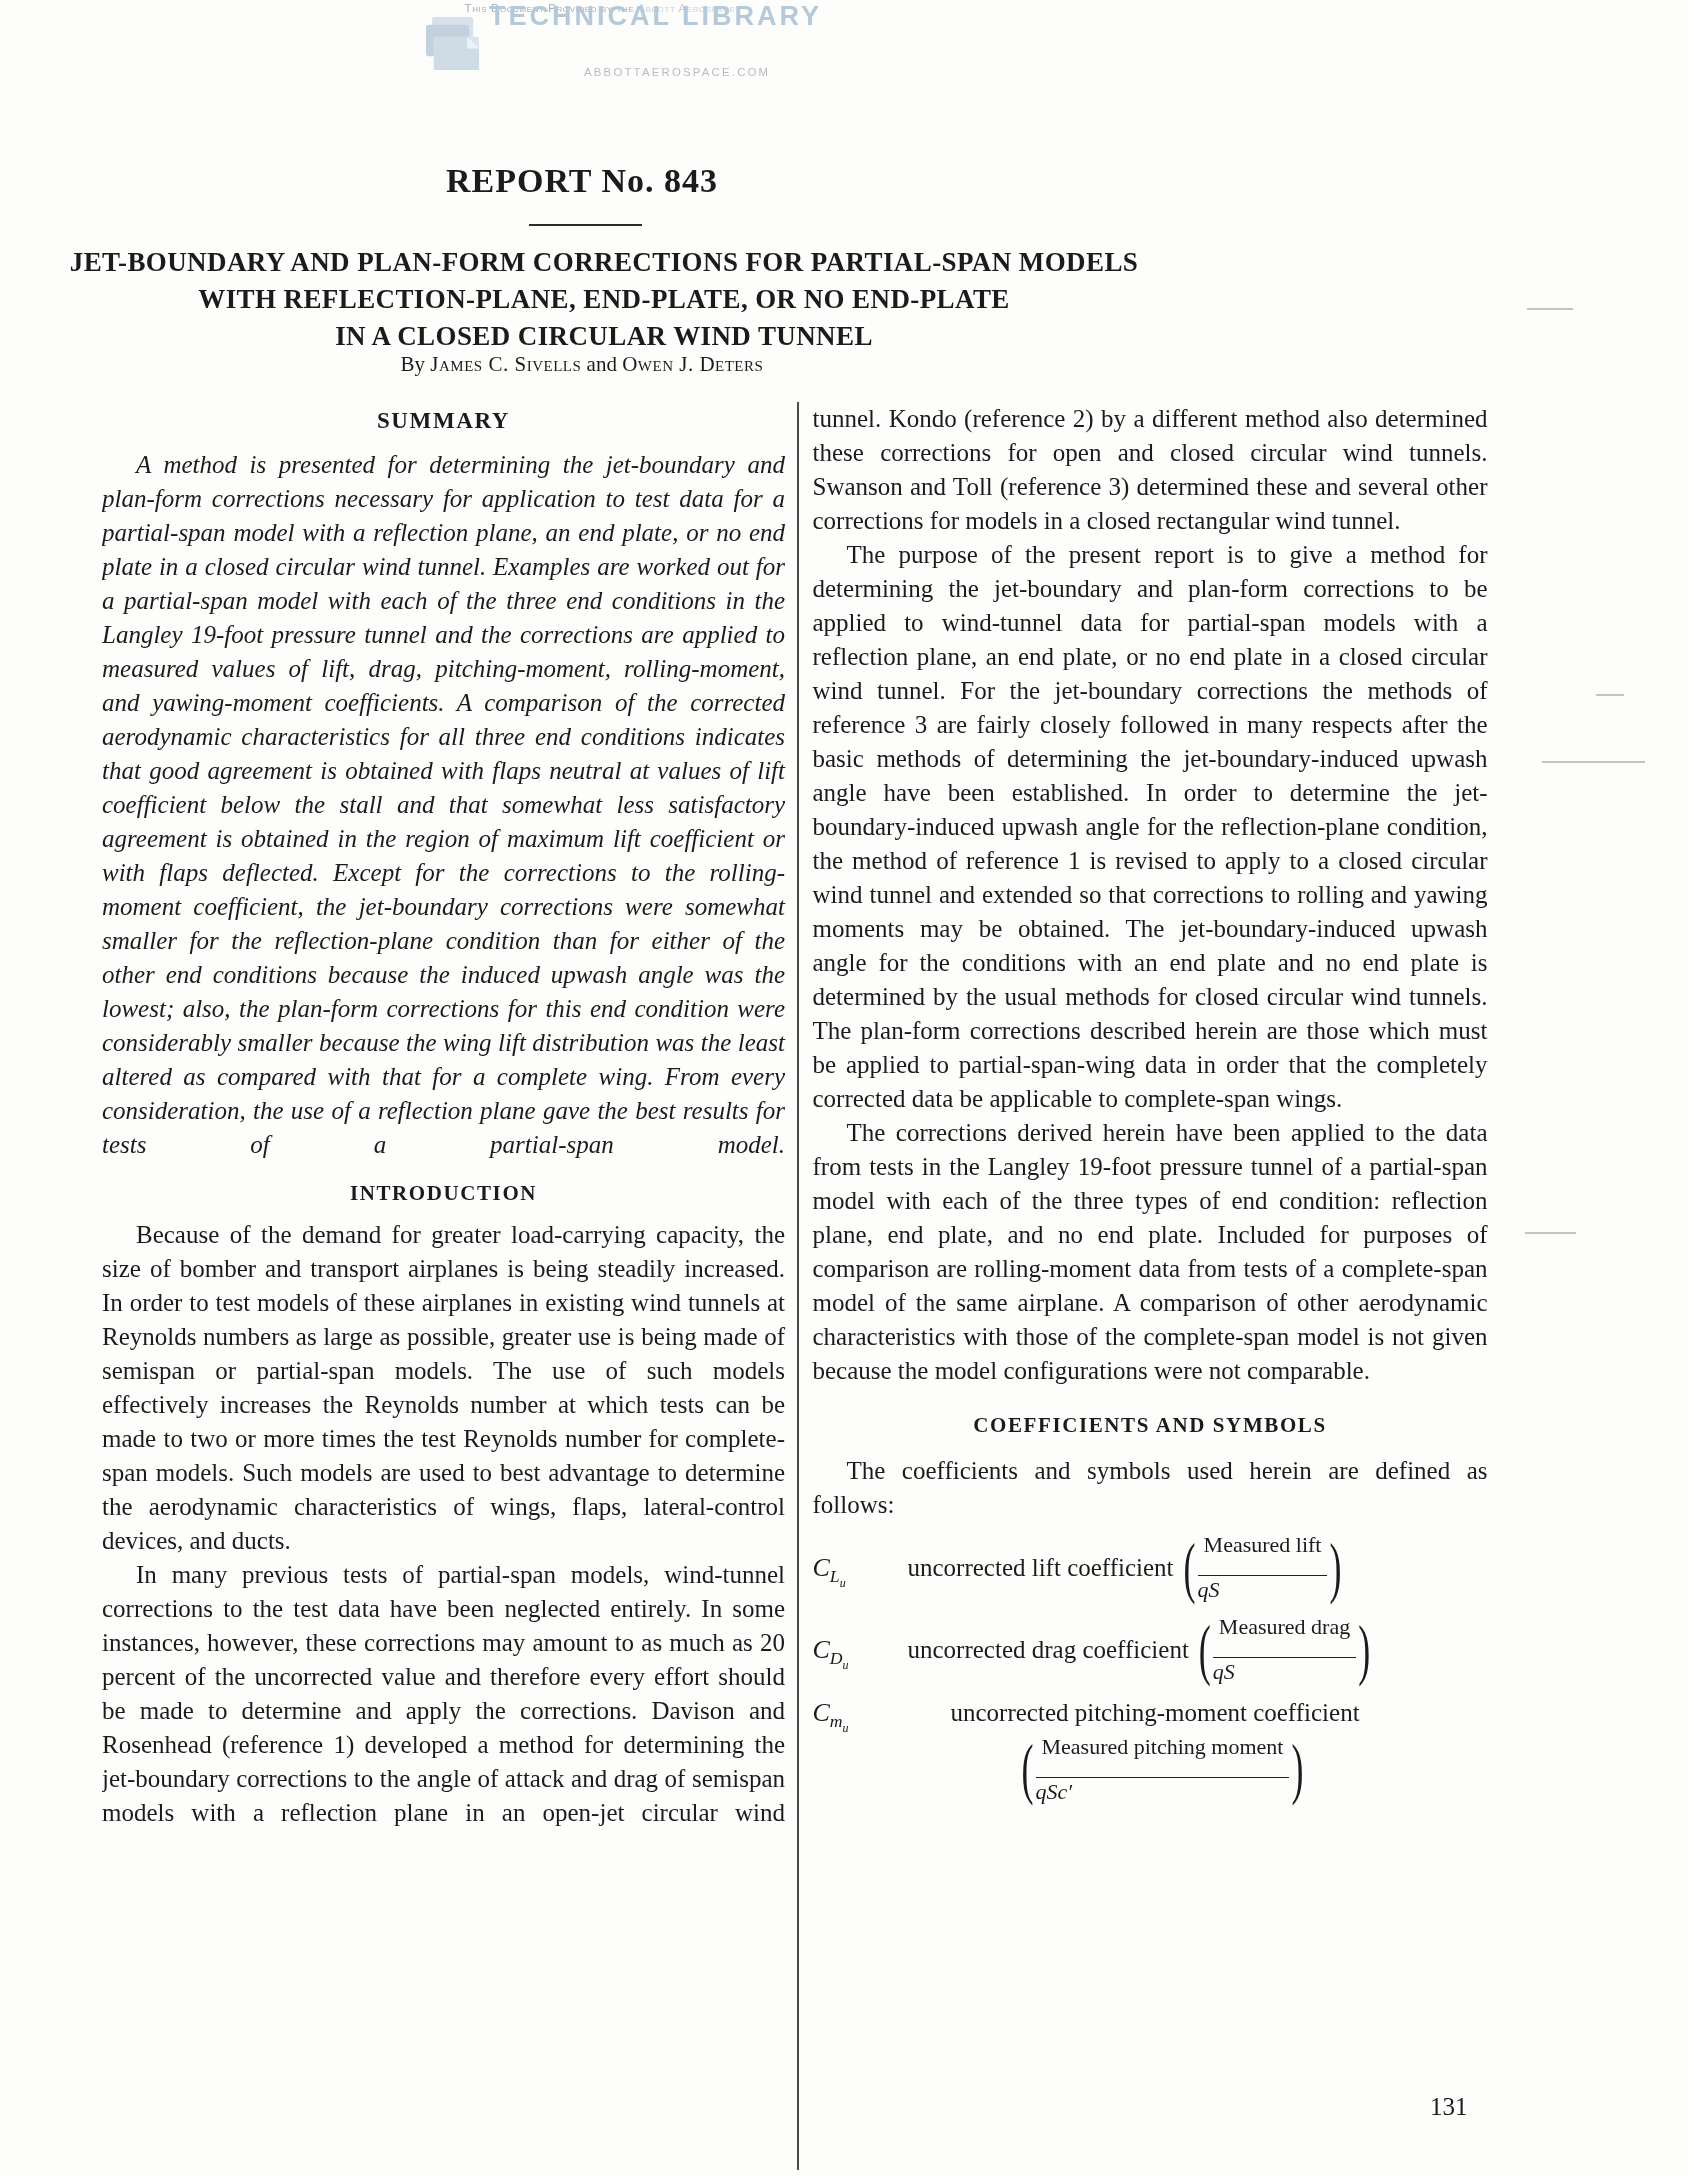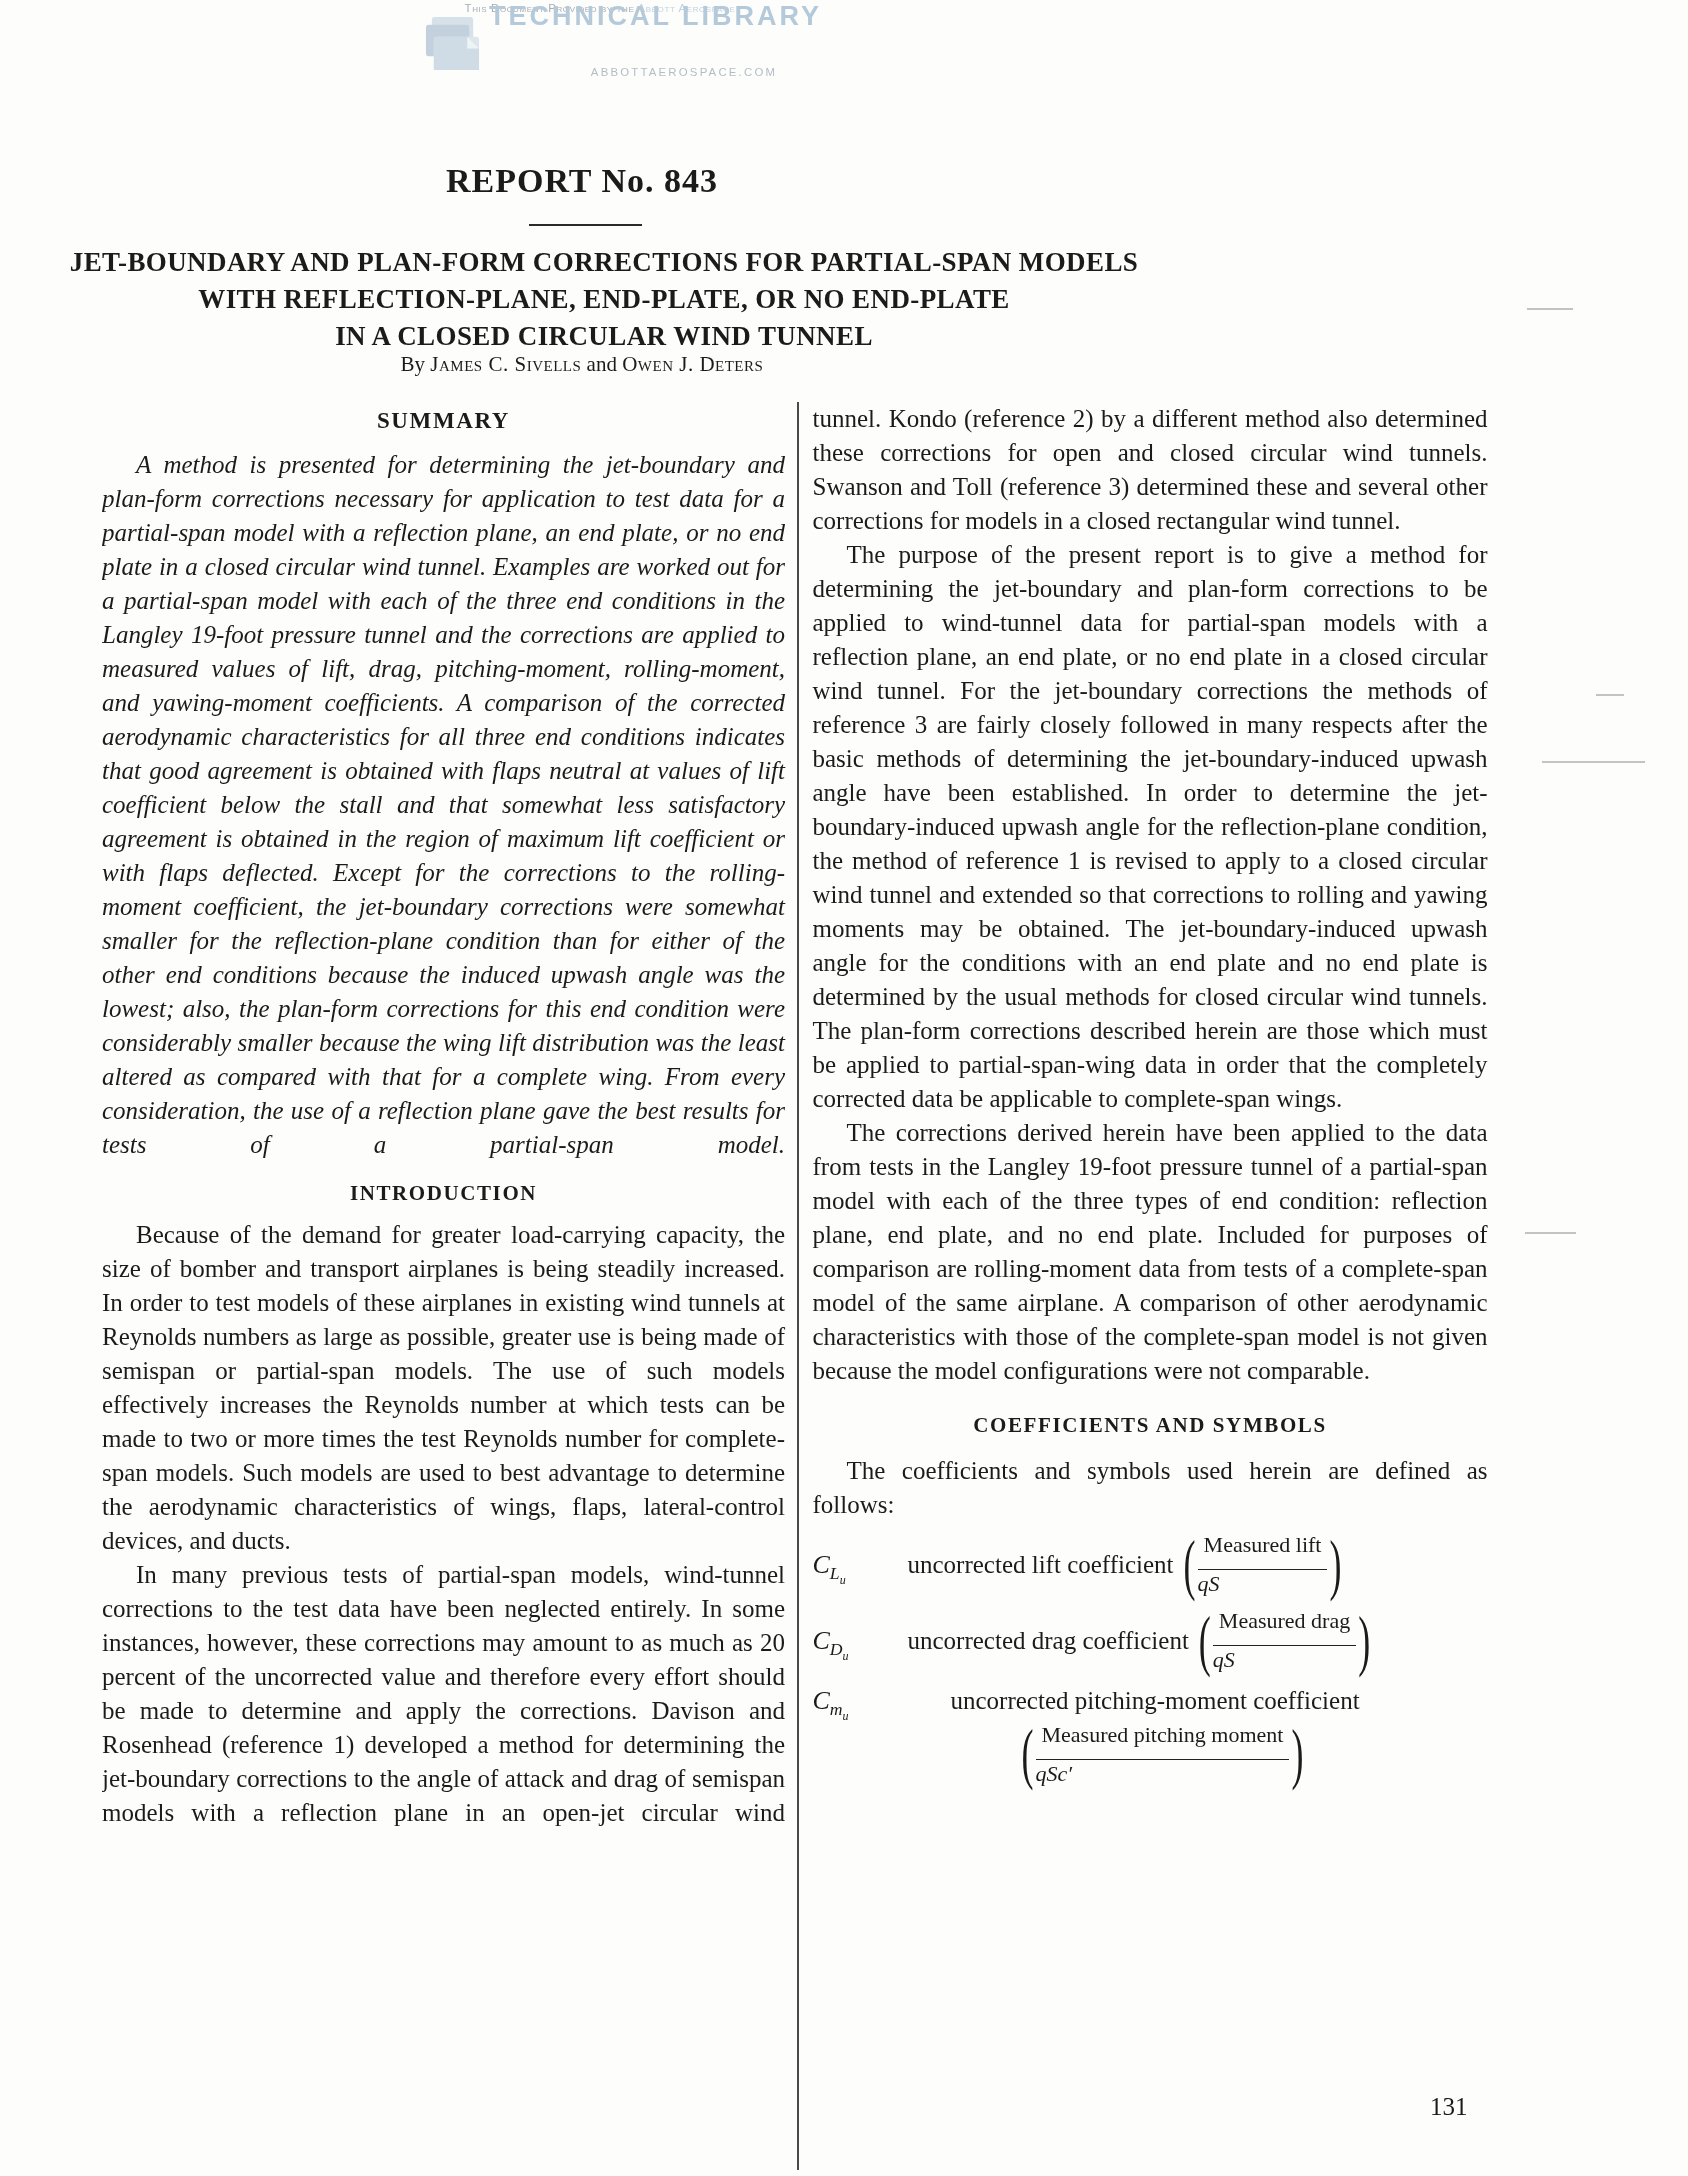--- a/index.html
+++ b/index.html
@@ -14,21 +14,21 @@
         font-family:"Liberation Sans","DejaVu Sans",sans-serif; }
   .wm-row1 { text-align:center; font-size:11.4px; letter-spacing:0.6px;
              font-variant:small-caps; white-space:nowrap; }
   .wm-row1 .wm-gray { color:#a7adb4; }
   .wm-row1 .wm-blue { color:#c2d2df; }
   .wm-row2 { display:flex; align-items:flex-start; margin-top:1px; }
   .wm-icon { flex:0 0 auto; margin-left:6px; }
   .wm-title { font-size:27px; font-weight:bold; letter-spacing:3px;
               color:#b4c9d9; white-space:nowrap; margin-left:6px; margin-top:-14px; }
   .wm-row3 { font-size:11.4px; letter-spacing:2.2px; color:#b4bcc4;
-             margin-left:168px; margin-top:-12px;text-align:center; }
+             margin-left:168px; margin-top:-12px; }
 
   
   .report-no { position:absolute; top:162px; left:0; width:1164px; text-align:center;
                font-size:34px; font-weight:bold; letter-spacing:1px; white-space:nowrap; }
   .title-rule { position:absolute; top:224px; left:529px; width:113px; height:2px; background:#2a2a2a; }
   .main-title { position:absolute; top:244px; left:0; width:1164px; text-align:center;
                 font-weight:bold; font-size:27px; line-height:37px; letter-spacing:0.4px; }
   .main-title div { white-space:nowrap;padding-left:44px; }
   .byline { position:absolute; top:352px; left:0; width:1164px; text-align:center;
             font-size:21px; white-space:nowrap; }
@@ -59,21 +59,21 @@
   .sym-cell { flex:0 0 95px; font-size:26px; font-style:italic; }
   .sym-cell sub { font-size:68%; line-height:0; }
   .sym-def { flex:1; display:flex; align-items:center; flex-wrap:wrap; column-gap:8px;
              text-align:left; }
   .sym-def-block { flex:1; text-align:left;margin-left:43px; }
   .pfrac { display:inline-flex; align-items:center; }
   .bigp { display:inline-block; font-size:36px; font-weight:400;
           transform:scaleY(1.85); margin:0 2px; line-height:1; }
   .frac { display:inline-block; font-size:22px; line-height:1.2; vertical-align:middle; }
   .frac .num { display:block; text-align:right; border-bottom:1.6px solid #222;
-               padding:0 6px 11px 6px; }
+               padding:0 6px 17px 6px; }
   .frac .den { display:block; text-align:left; padding-top:1px; }
   .it { font-style:italic; }
   .frac-line { margin:4px 0 0 69px; }
 
   
   .page-num { position:absolute; top:2093px; left:1430px; font-size:25px; }
   .scan-mark { position:absolute; background:#a5a5a5; opacity:.65; }
   .mark1 { top:308px;  left:1527px; width:46px;  height:2px; }
   .mark2 { top:694px;  left:1596px; width:28px;  height:2px; }
   .mark3 { top:761px;  left:1542px; width:103px; height:2px; }

